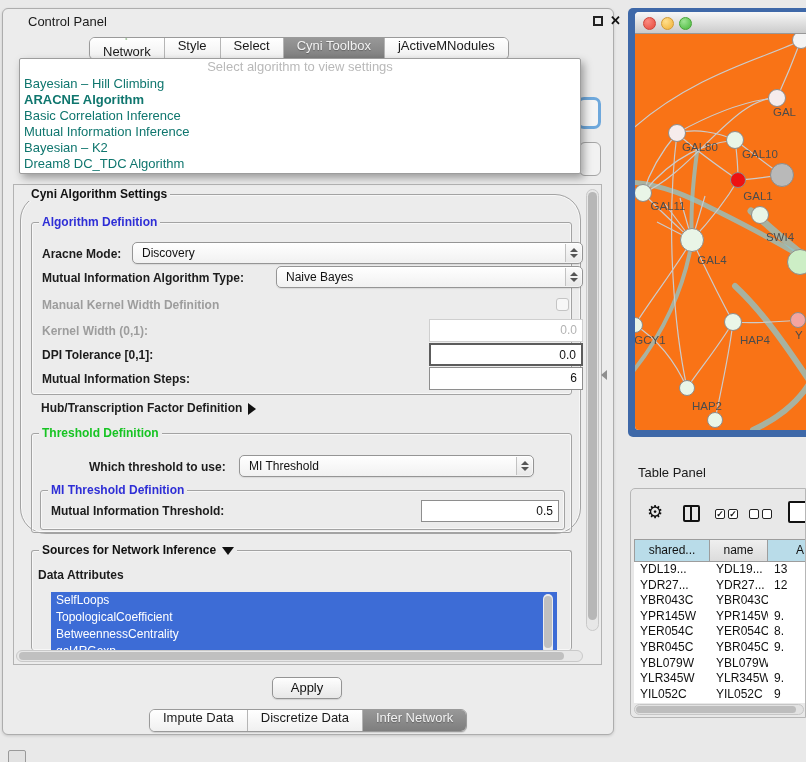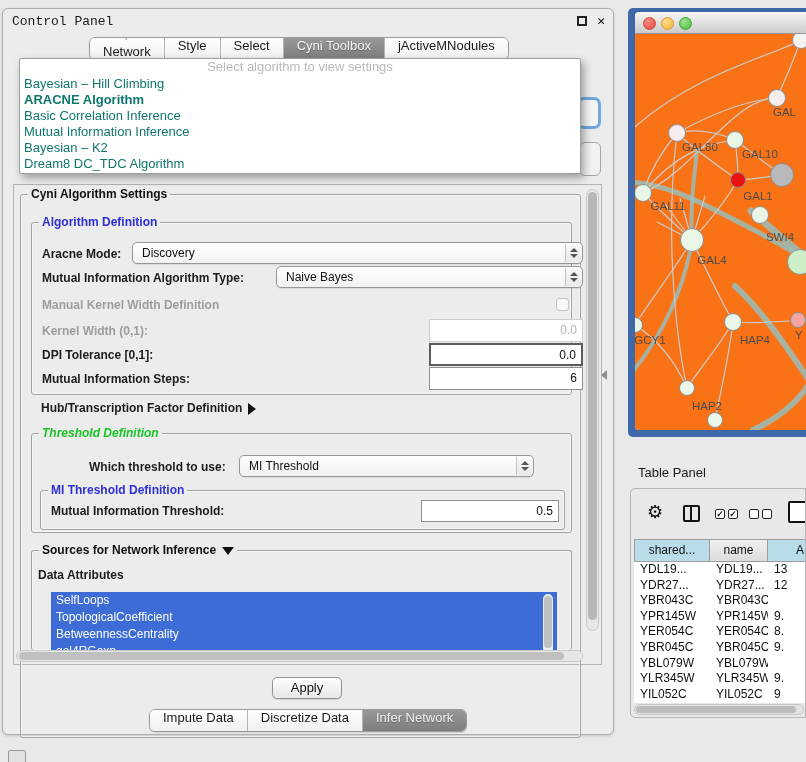--- a/index.html
+++ b/index.html
@@ -3,21 +3,21 @@
 <meta charset="utf-8">
 <style>
   * { margin:0; padding:0; box-sizing:border-box; }
   html,body { width:806px; height:762px; overflow:hidden; background:#e9e9e9;
     font-family:"Liberation Sans", sans-serif; }
 
   
   .control-panel { position:absolute; left:2px; top:8px; width:612px; height:727px;
     background:#ececec; border:1px solid #adadad; border-radius:6px;
     box-shadow:0 1px 3px rgba(0,0,0,.15); }
-  .cp-titlebar { position:absolute; left:0; top:0; width:100%; height:24px;font-family:Liberation Mono, monospace; }
+  .cp-titlebar { position:absolute; left:16px; top:0; width:100%; height:24px; }
   .cp-title { position:absolute; left:9px; top:5px; font-size:13px; color:#1a1a1a; }
   .float-icon { position:absolute; right:26px; top:7px; width:10px; height:10px;
     border:2px solid #222; background:transparent; }
   .close-icon { position:absolute; right:8px; top:4px; font-size:13px; font-weight:bold; color:#111; }
 
   
   .seg-bar { position:absolute; display:flex; height:23px; border:1px solid #9a9a9a;
     border-radius:6px; background:#fdfdfd; overflow:hidden;
     box-shadow:0 1px 1px rgba(0,0,0,.12); }
   .seg { display:flex; align-items:center; gap:4px; padding:0 13px; font-size:13px;
@@ -43,21 +43,21 @@
     border:1px solid #a5a5a5; border-radius:6px; background:#f2f2f2; z-index:10; }
 
   
   .settings-pane { position:absolute; left:10px; top:175px; width:589px; height:481px;
     border:1px solid #b3b3b3; background:#ececec; }
   .group { position:absolute; border:1px solid #a3a3a3; border-radius:3px;
     box-shadow:inset 0 0 0 1px rgba(255,255,255,.6); }
   .group-title { position:absolute; top:-8px; left:7px; background:#ececec; padding:0 3px;
     font-size:12px; font-weight:bold; color:#111; white-space:nowrap; }
   .group-title.blue { color:#2e2ed6; }
-  .group-title.green { color:#17c423;font-style:italic; }
+  .group-title.green { color:#17c423; }
   .lbl { position:absolute; font-size:12px; font-weight:bold; color:#1c1c1c; white-space:nowrap; }
   .lbl.disabled { color:#9d9d9d; }
   .combo { position:absolute; display:flex; align-items:center; height:22px;
     border:1px solid #959595; border-radius:5px; background:linear-gradient(#ffffff,#f1f1f1);
     font-size:12px; color:#111; padding-left:9px; box-shadow:0 1px 1px rgba(0,0,0,.08); }
   .combo .stepper { position:absolute; right:1px; top:1px; bottom:1px; width:16px;
     border-left:1px solid #c2c2c2; display:flex; flex-direction:column;
     align-items:center; justify-content:center; gap:2px; background:linear-gradient(#fafafa,#e8e8e8);
     border-radius:0 4px 4px 0; }
   .tri-up { width:0; height:0; border-left:4px solid transparent; border-right:4px solid transparent;
@@ -197,21 +197,21 @@
     <div class="algo-item">Bayesian – Hill Climbing</div>
     <div class="algo-item current">ARACNE Algorithm</div>
     <div class="algo-item">Basic Correlation Inference</div>
     <div class="algo-item">Mutual Information Inference</div>
     <div class="algo-item">Bayesian – K2</div>
     <div class="algo-item">Dream8 DC_TDC Algorithm</div>
   </div>
 
   <div class="settings-pane">
 
-    <div class="group" style="left:6px; top:9px; width:561px; height:544px;">
+    <div class="group" style="left:6px; top:9px; width:561px; height:340px;border-radius:26px;">
       <span class="group-title">Cyni Algorithm Settings</span>
 
       <div class="group" style="left:10px; top:27px; width:541px; height:173px;">
         <span class="group-title blue">Algorithm Definition</span>
 
         <span class="lbl" style="left:10px; top:24px;">Aracne Mode:</span>
         <div class="combo" style="left:100px; top:19px; width:451px;">
           <span>Discovery</span>
           <span class="stepper">
               <i class="tri-up"></i>

